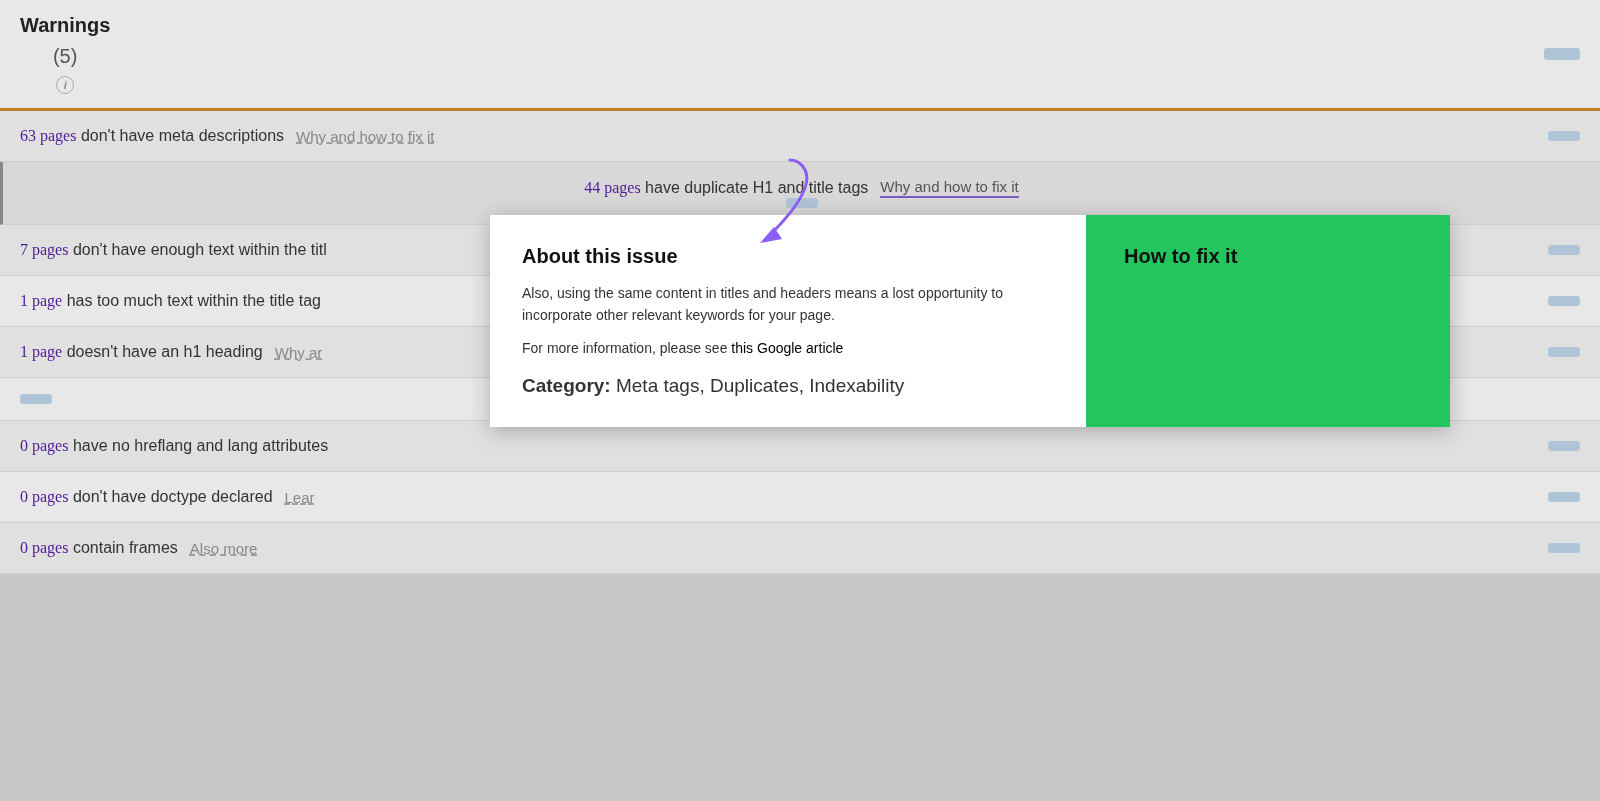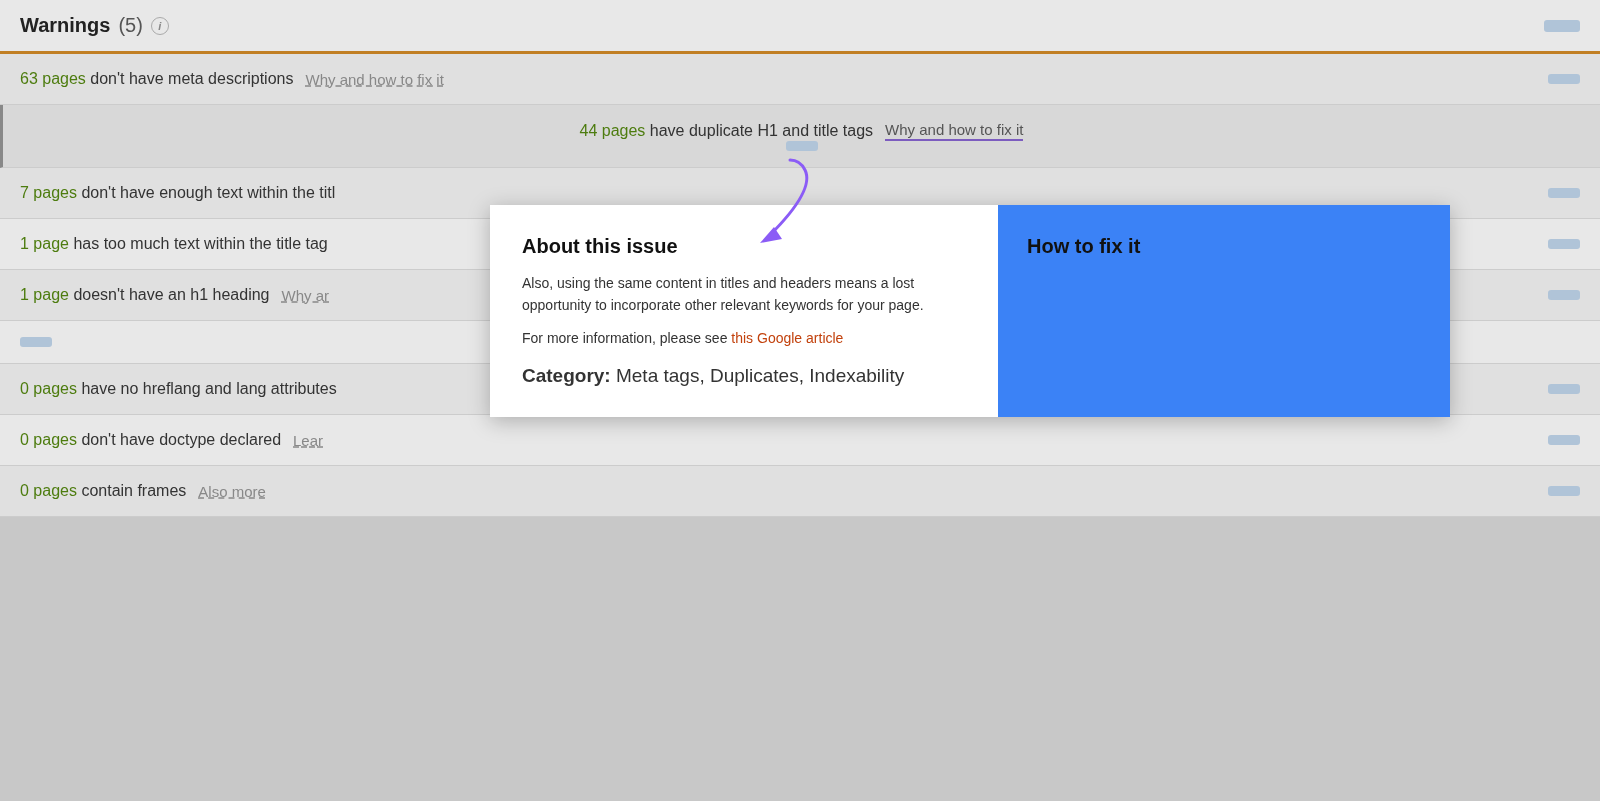--- a/index.html
+++ b/index.html
@@ -28,20 +28,21 @@
       border-bottom: 3px solid #c17f24;
     }
 
     .header-title {
       font-size: 20px;
       font-weight: bold;
       color: #222;
       display: flex;
       align-items: center;
       gap: 8px;
+      flex-direction: column;
     }
 
     .header-count {
       font-weight: normal;
       color: #555;
     }
 
     .info-icon {
       color: #888;
       font-size: 15px;
@@ -86,23 +87,24 @@
       flex-direction: column;
     }
 
     .warning-row-left {
       display: flex;
       align-items: center;
       gap: 12px;
     }
 
     .link-count {
-      color: #4d7c0f;
+      color: #4c1d95;
       font-weight: normal;
       text-decoration: none;
+      font-family: Liberation Serif, serif;
     }
 
     .why-fix-link {
       color: #888;
       text-decoration: underline;
       text-decoration-style: dashed;
       font-size: 15px;
       cursor: pointer;
     }
 
@@ -141,57 +143,57 @@
       left: 700px;
       width: 120px;
       height: 90px;
       pointer-events: none;
       z-index: 100;
     }
 
     
     .popup-overlay {
       position: absolute;
-      top: 205px;
+      top: 215px;
       left: 490px;
       width: 960px;
       background: white;
       box-shadow: 0 4px 20px rgba(0,0,0,0.25);
       display: flex;
       z-index: 50;
     }
 
     .popup-left {
       flex: 1;
       padding: 30px 32px;
       background: white;
     }
 
     .popup-right {
-      width: 452px;
-      padding: 30px 29px;
-      background: #3b82f6;
+      width: 364px;
+      padding: 30px 38px;
+      background: #22c55e;
     }
 
     .popup-section-title {
       font-size: 20px;
       font-weight: bold;
       color: #111;
       margin-bottom: 14px;
     }
 
     .popup-text {
       font-size: 14px;
       color: #333;
       line-height: 1.6;
       margin-bottom: 10px;
     }
 
     .popup-link {
-      color: #c2410c;
+      color: #000000;
       text-decoration: none;
     }
 
     .popup-category {
       font-size: 19px;
       color: #333;
       margin-top: 16px;
     }
 
     .popup-category strong {

